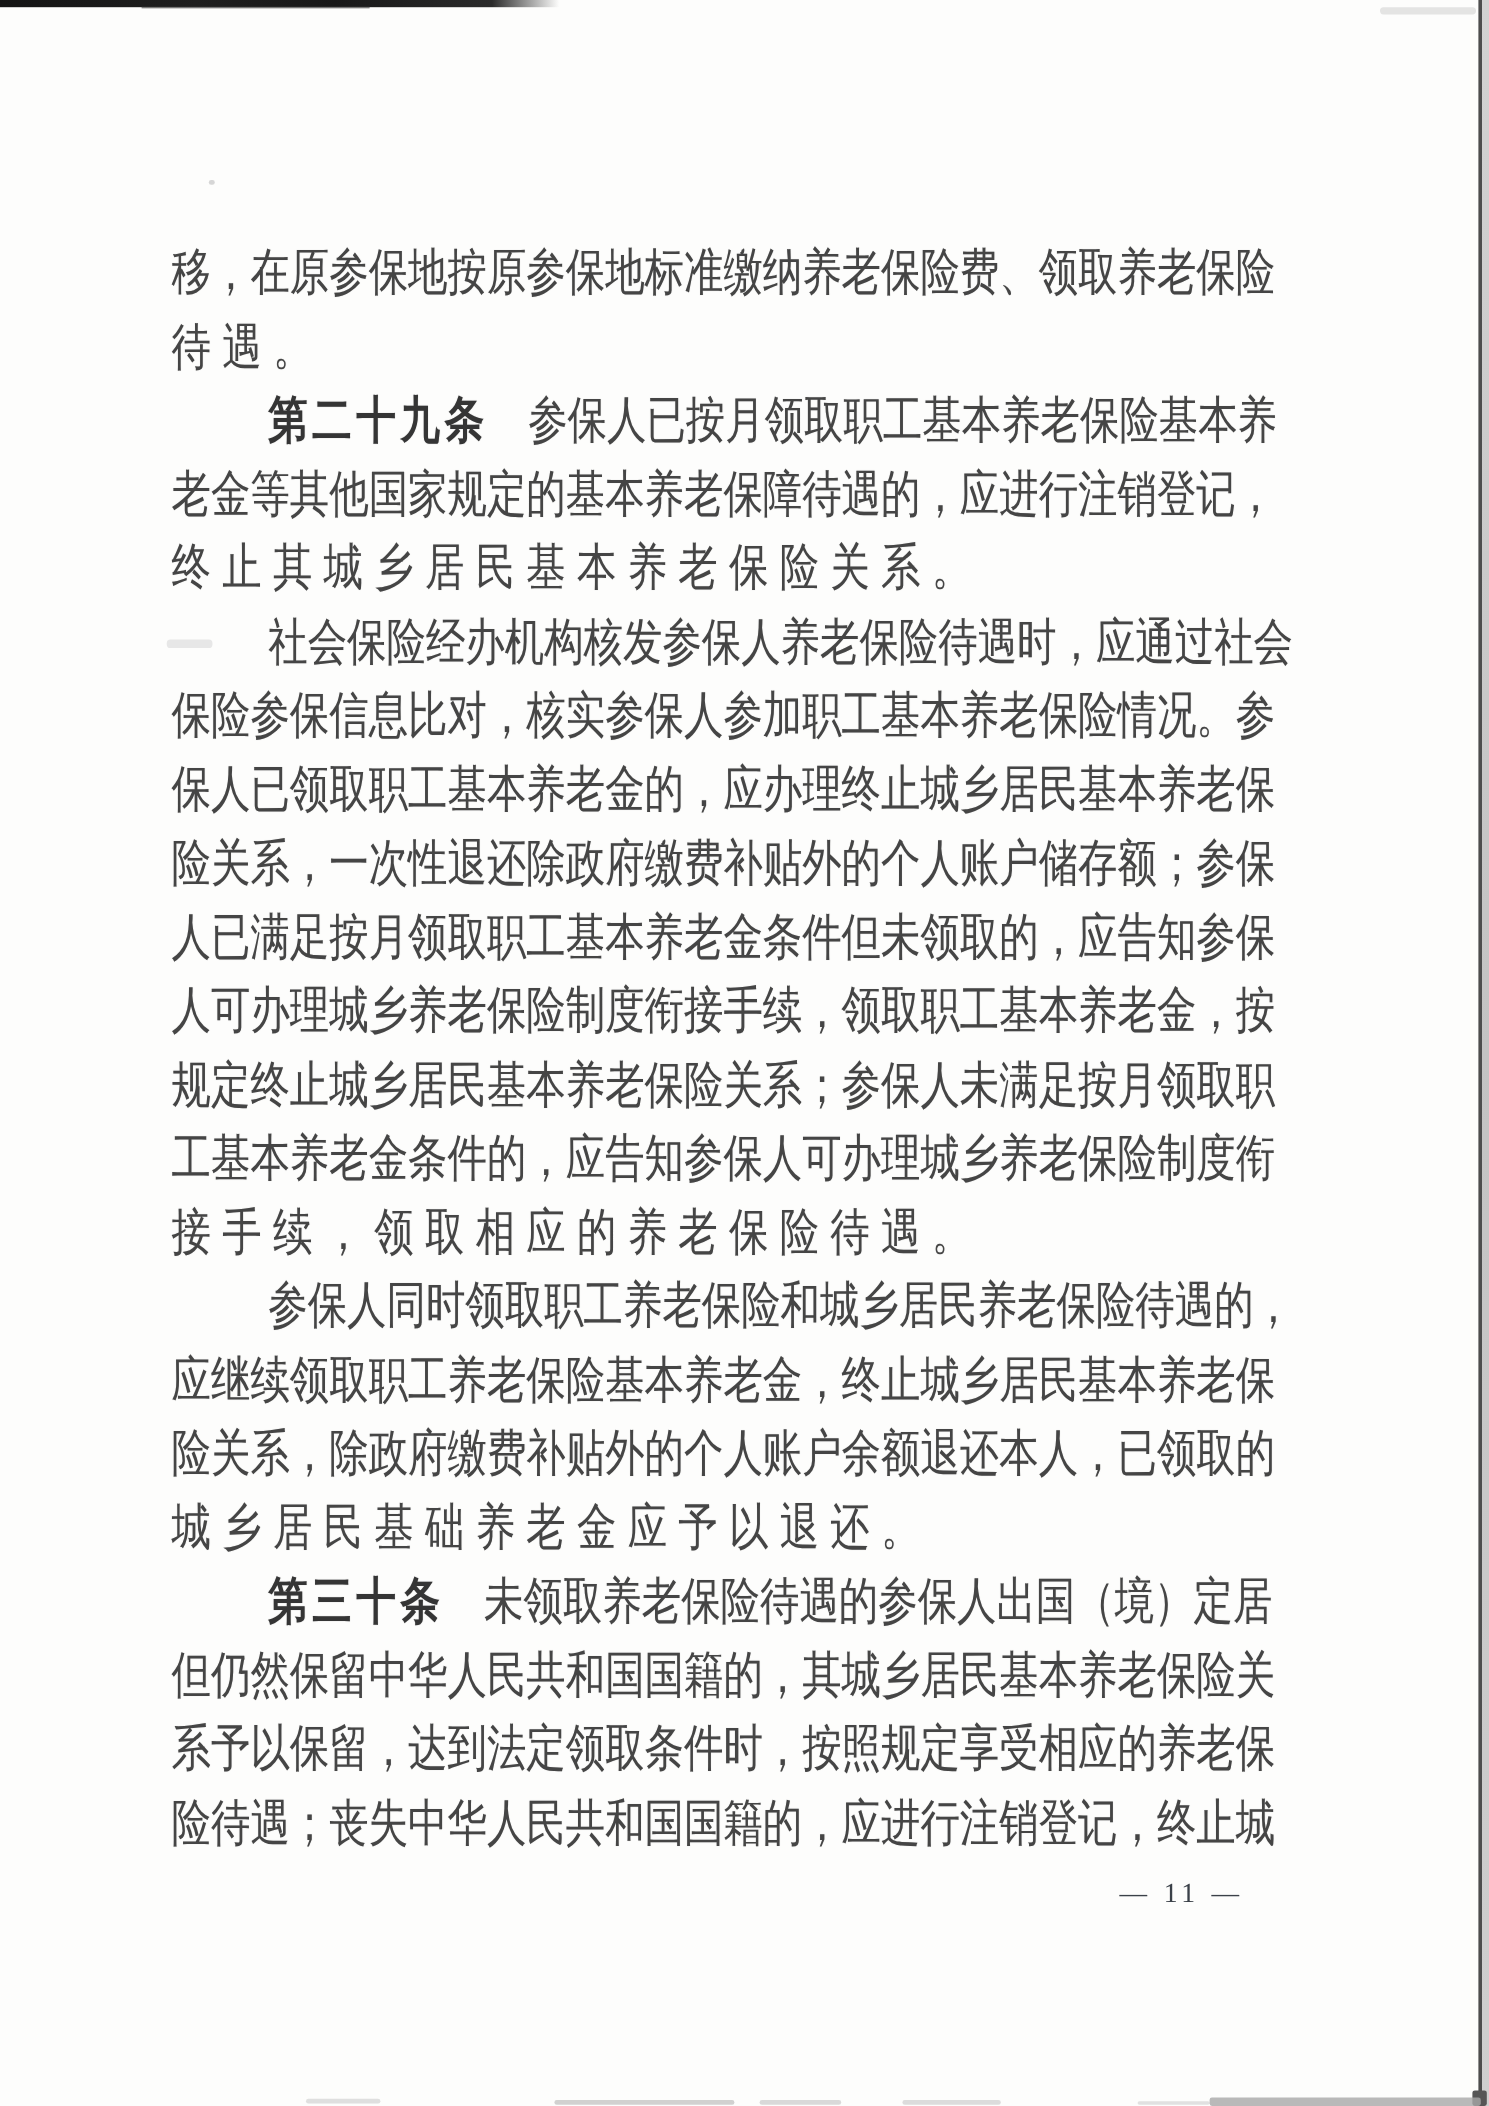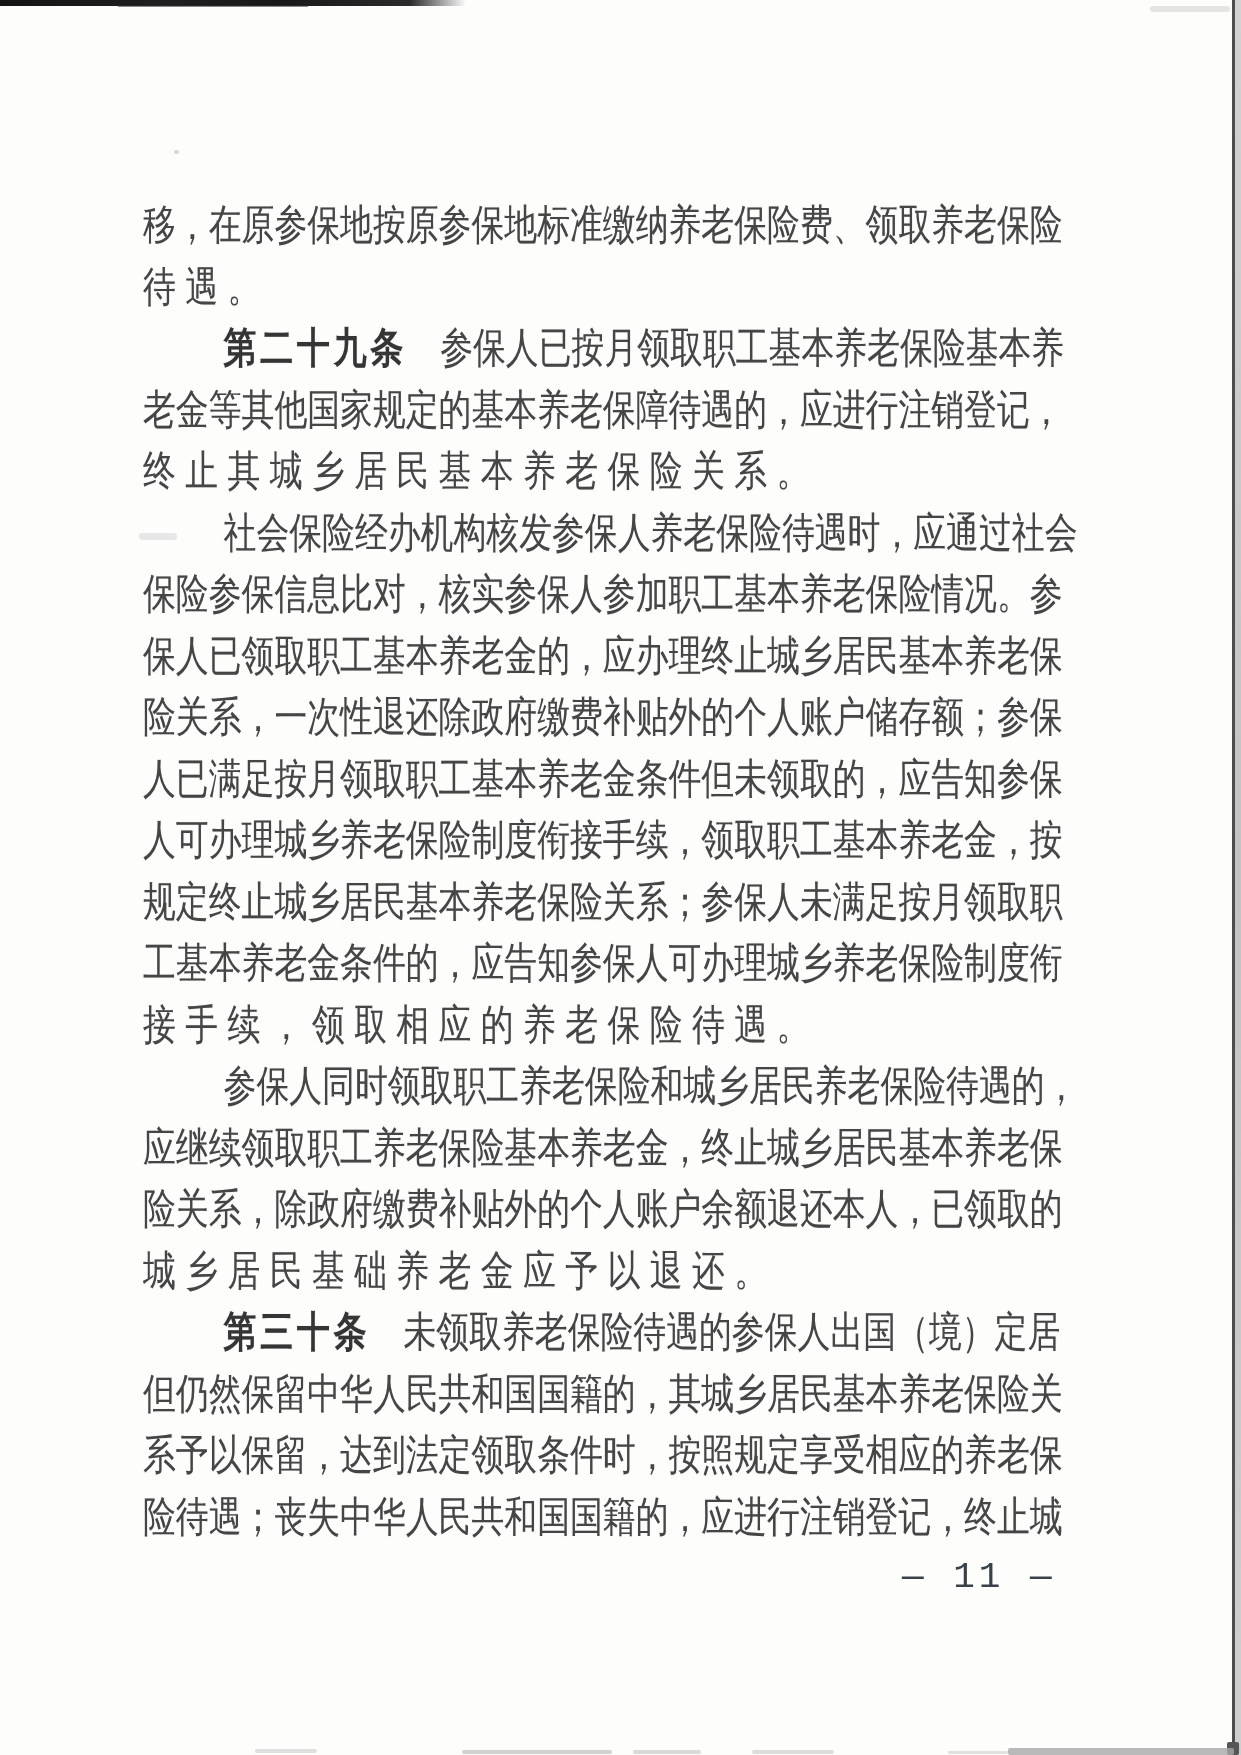--- a/index.html
+++ b/index.html
@@ -1,43 +1,43 @@
 <!DOCTYPE html>
 <html style="--ink: #454545; --heading-ink: #353535; --page-background: #fdfdfc; --page-number-ink: #3b4149;"><head>
 <meta charset="utf-8">
 <style>
   html,body{margin:0;padding:0;}
   body{width:1241px;height:1755px;overflow:hidden;background:#e9e9e9;}
   .page{
     position:relative;width:1241px;height:1755px;
     background:var(--page-background,#fdfdfc);
     overflow:hidden;
-    font-family:Liberation Mono, monospace;
+    font-family:Liberation Serif, serif;
   }
   
   .text-block{position:absolute;left:143px;top:198px;width:960px;}
   .text-line{
     height:61.5px;line-height:61.5px;font-size:42px;
     color:var(--ink,#454545);
     white-space:nowrap;
     transform:scaleX(0.782);transform-origin:0 50%;
     text-shadow:0 0 1px rgba(80,80,80,0.25);
   }
   .text-line.stretched{letter-spacing:12px;}
   .text-line.para-start{padding-left:19px;}
   .article-heading{
     font-weight:bold;
     color:var(--heading-ink,#353535);
     letter-spacing:5px;
     text-shadow:0 0 1px rgba(40,40,40,0.35);
   }
   
   .page-number{
-    position:absolute;left:902px;top:1560px;
-    font-size:36px;line-height:36px;letter-spacing:4px;
+    position:absolute;left:933px;top:1560px;
+    font-size:23px;line-height:36px;letter-spacing:4px;
     color:var(--page-number-ink,#3b4149);
     white-space:nowrap;
   }
   
   .artifact{position:absolute;}
   .top-bar{
     left:0;top:0;width:466px;height:6px;
     background:linear-gradient(90deg,#141414 0%,#1f1f1f 35%,#181818 60%,#2b2b2b 88%,rgba(40,40,40,0) 100%);
   }
   .top-bar2{left:118px;top:5px;width:190px;height:2px;background:#2e2e2e;opacity:.55;}

